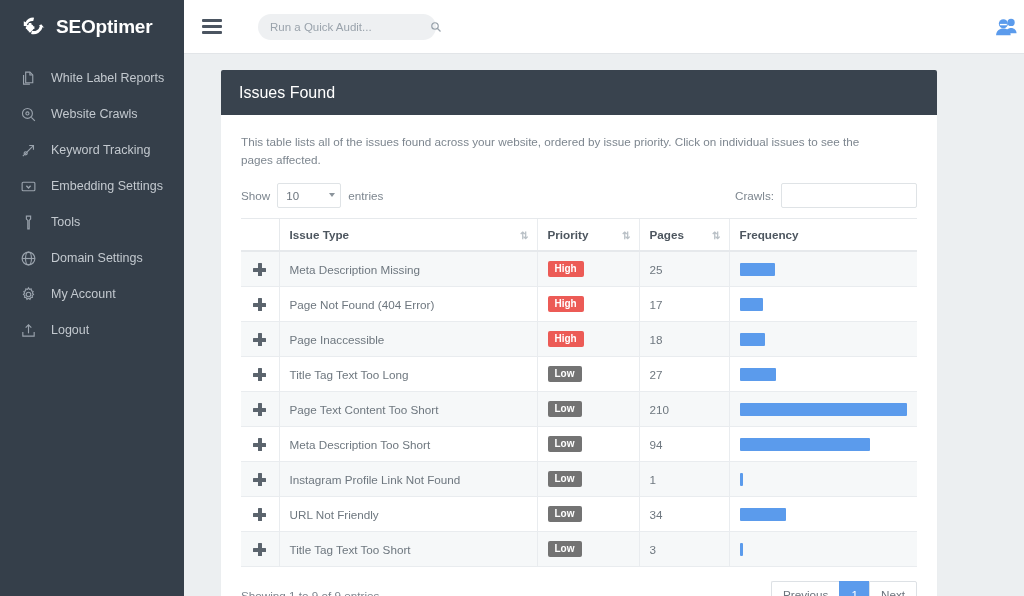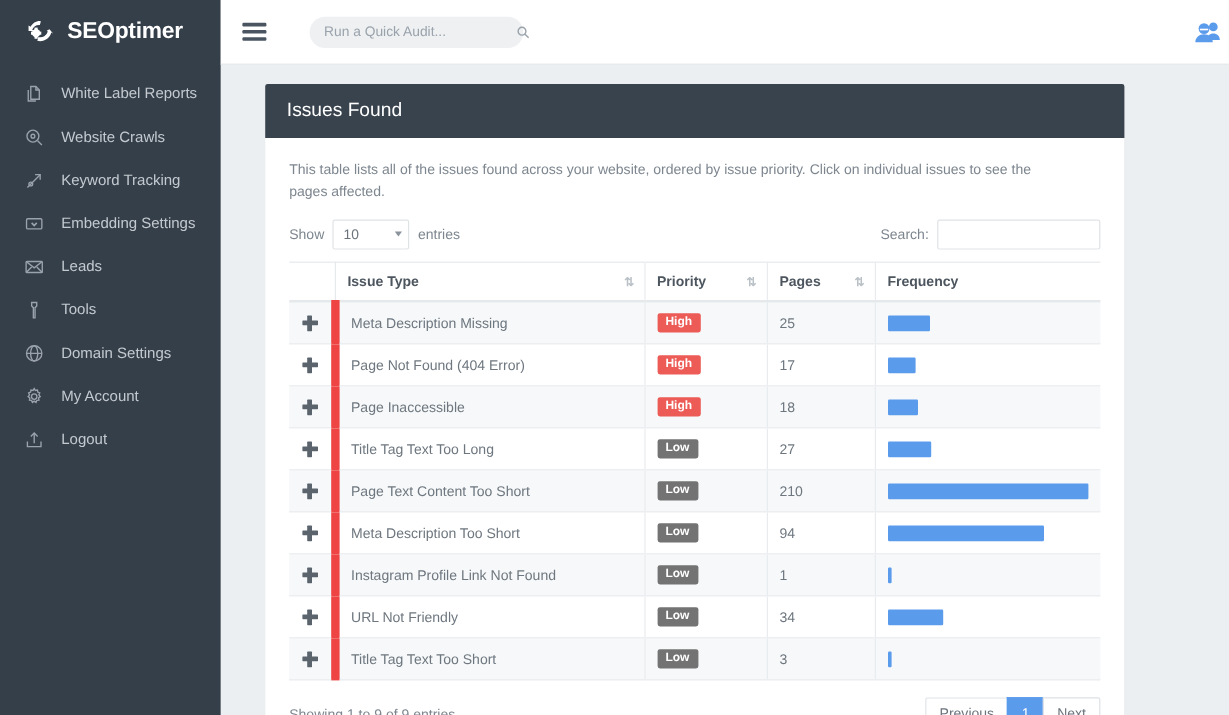--- a/index.html
+++ b/index.html
@@ -122,21 +122,21 @@
     cursor: pointer; padding: 9px 4px;
   }
   .plus-icon {
     display: inline-block; width: 13px; height: 13px; position: relative; vertical-align: middle;
   }
   .plus-icon::before, .plus-icon::after {
     content: ""; position: absolute; background: #5b646d; border-radius: .5px;
   }
   .plus-icon::before { left: 0; right: 0; top: 4.5px; height: 4px; }
   .plus-icon::after { top: 0; bottom: 0; left: 4.5px; width: 4px; }
-  td.cell-type { border-left: 7px solid #ef4444; }
+  td.cell-type { border-left: 1px solid #ef4444; }
   .col-type { width: 258px; }
   .col-priority { width: 102px; }
   .col-pages { width: 90px; }
   .col-freq { width: 188px; }
   td.cell-priority, th.th-priority { border-left: 1px solid #e9ecef; }
   td.cell-pages, th.th-pages { border-left: 1px solid #e9ecef; }
   td.cell-freq, th.th-freq { border-left: 1px solid #e9ecef; }
 
   .badge {
     display: inline-block; padding: 2px 7px 3px 7px; border-radius: 2px;
@@ -212,28 +212,20 @@
       </div>
 
       <div class="nav-item">
         <svg class="nav-icon" viewBox="0 0 24 24" fill="none" stroke="currentColor" stroke-width="1.6">
           <rect x="3" y="6" width="18" height="12" rx="1.5"></rect>
             <path d="M9 11l3 3 3-3" stroke-width="2"></path>
         </svg>
         <span class="nav-label">Embedding Settings</span>
       </div>
 
-      <div class="nav-item">
-        <svg class="nav-icon" viewBox="0 0 24 24" fill="none" stroke="currentColor" stroke-width="1.6">
-          <rect x="2.5" y="5.5" width="19" height="13" rx="1"></rect>
-            <path d="M2.5 5.5L12 13l9.5-7.5"></path>
-            <path d="M2.5 18.5L9 12M21.5 18.5L15 12"></path>
-        </svg>
-        <span class="nav-label">Leads</span>
-      </div>
 
       <div class="nav-item">
         <svg class="nav-icon" viewBox="0 0 24 24" fill="none" stroke="currentColor" stroke-width="1.6">
           <path d="M9 3h6v4l-2 2v12h-2V9L9 7z"></path>
         </svg>
         <span class="nav-label">Tools</span>
       </div>
 
       <div class="nav-item">
         <svg class="nav-icon" viewBox="0 0 24 24" fill="none" stroke="currentColor" stroke-width="1.6">
@@ -311,21 +303,21 @@
                   <option>25</option>
                   <option>50</option>
                   <option>100</option>
                 </select>
                 <span class="select-caret"></span>
               </span>
               <span>entries</span>
             </div>
 
             <div class="search-group">
-              <span>Search:</span>
+              <span>Crawls:</span>
               <input class="search-input" type="text" placeholder="" style="">
             </div>
           </div>
 
           <table class="issues">
             <colgroup>
               <col style="width:38px">
                 <col class="col-type">
                 <col class="col-priority">
               <col class="col-pages">

